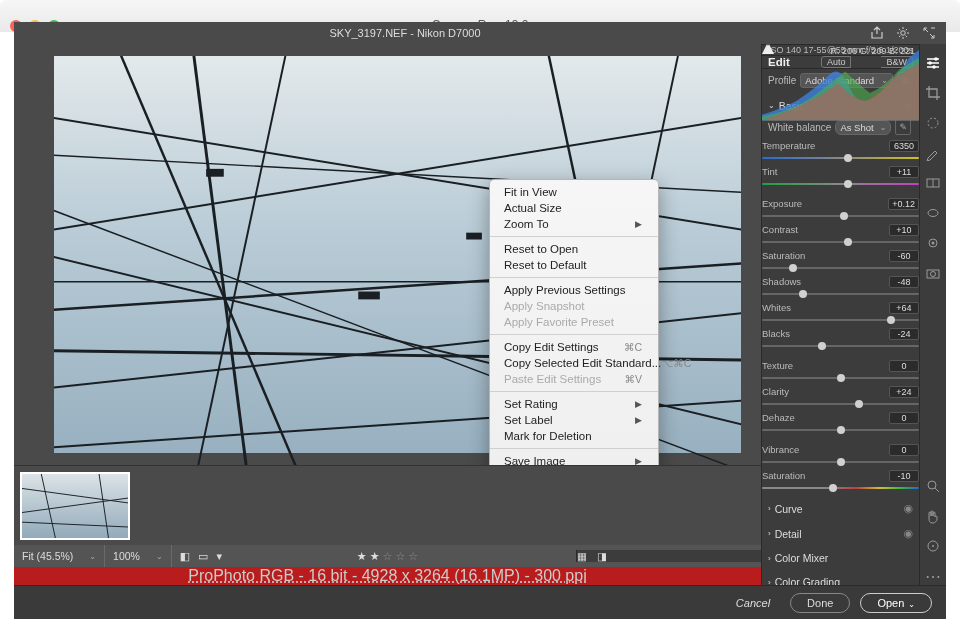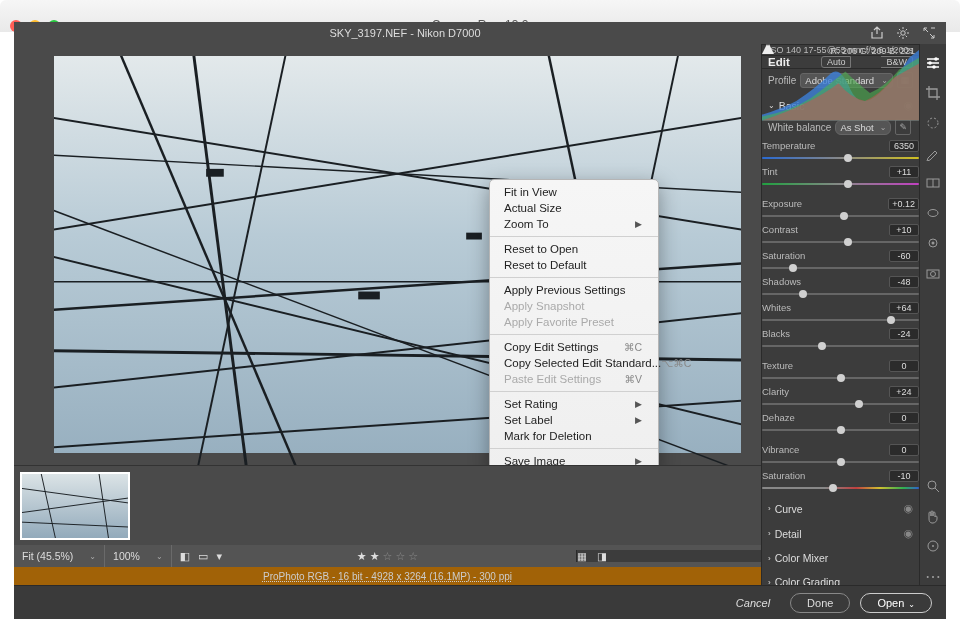--- a/index.html
+++ b/index.html
@@ -29,21 +29,21 @@
   .filmstrip { height:80px; background:#4a4a4a; border-top:1px solid #333; display:flex; align-items:center; padding:6px;}
   .thumb { width:110px; height:68px; border:2px solid #fff; background:linear-gradient(180deg,#dbe3e6,#92aabb); position:relative; overflow:hidden;}
   .thumb svg{position:absolute;inset:0;}
 
   .footer { height:22px; background:#545454; display:flex; align-items:center; font-size:10.5px; color:#ddd;}
   .footer .seg { padding:0 8px; border-right:1px solid #6a6a6a; height:100%; display:flex; align-items:center; gap:16px;}
   .footer .center { position:absolute; left:50%; transform:translateX(-50%); display:flex; gap:3px;}
   .star { color:#888; font-size:11px;} .star.on{color:#ddd;}
   .footer .right { margin-left:auto; display:flex; gap:10px; padding-right:10px;}
 
-  .info-bar { height:18px; background:#a16207; font-size:10px; color:#ccc; text-align:center; text-decoration:underline dotted; display:flex; align-items:center; justify-content:center;}
+  .info-bar { height:18px; background:#b91c1c; font-size:16px; color:#ccc; text-align:center; text-decoration:underline dotted; display:flex; align-items:center; justify-content:center;}
 
   .right { width:185px; background:#3c3c3c; display:flex; border-left:1px solid #2a2a2a;}
   .panel { flex:1; display:flex; flex-direction:column; overflow:hidden; font-size:10.5px;}
   .histo-wrap { height:78px; background:#323232; position:relative; border-bottom:1px solid #2a2a2a;}
   .histo-wrap svg { position:absolute; inset:0;}
   .rgb { position:absolute; top:2px; right:4px; font-size:9px; color:#ccc;}
   .tick-white { position:absolute; top:2px; width:10px; height:10px; }
   .meta { height:18px; display:flex; justify-content:space-between; padding:0 6px; font-size:9px; color:#bbb; align-items:center; border-bottom:1px solid #2a2a2a;}
   .edit-hdr { height:22px; display:flex; align-items:center; padding:0 6px; border-bottom:1px solid #2a2a2a;}
   .edit-hdr .lbl{font-weight:600; color:#eee; font-size:11.5px;}

